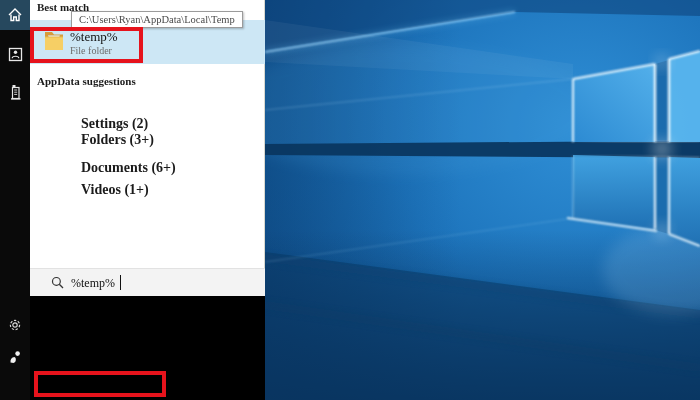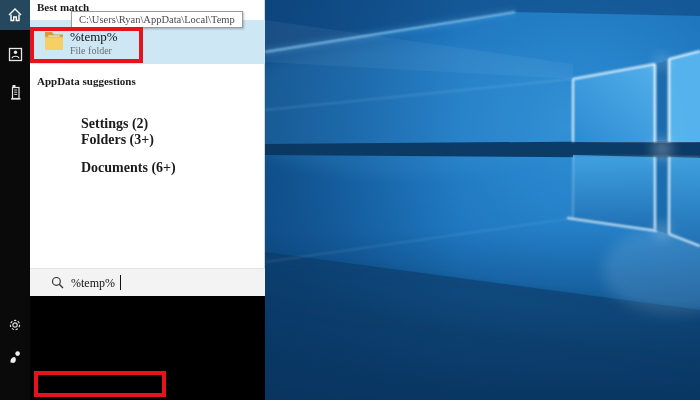--- a/index.html
+++ b/index.html
@@ -114,20 +114,21 @@
     </div>
 
     <div class="tooltip">C:\Users\Ryan\AppData\Local\Temp</div>
 
     <div class="sec-header ss-header">AppData suggestions</div>
 
 
     <div class="cat" style="top:116px">Settings (2)</div>
     <div class="cat" style="top:132px">Folders (3+)</div>
     <div class="cat" style="top:160px">Documents (6+)</div>
+    <div class="cat" style="top:182px">Videos (1+)</div>
 
     <div class="searchbar" role="textbox">
       <svg class="mag" width="13" height="13" viewBox="0 0 13 13">
         <circle cx="5.4" cy="5.4" r="3.9" fill="none" stroke="#333" stroke-width="1.2"></circle>
         <path d="M8.3 8.3 L12 12" stroke="#333" stroke-width="1.3"></path>
       </svg>
       <span class="search-val" id="searchVal">%temp%</span>
       <span class="caret" id="caret" style="left: 90px;"></span>
     </div>
   </div>

